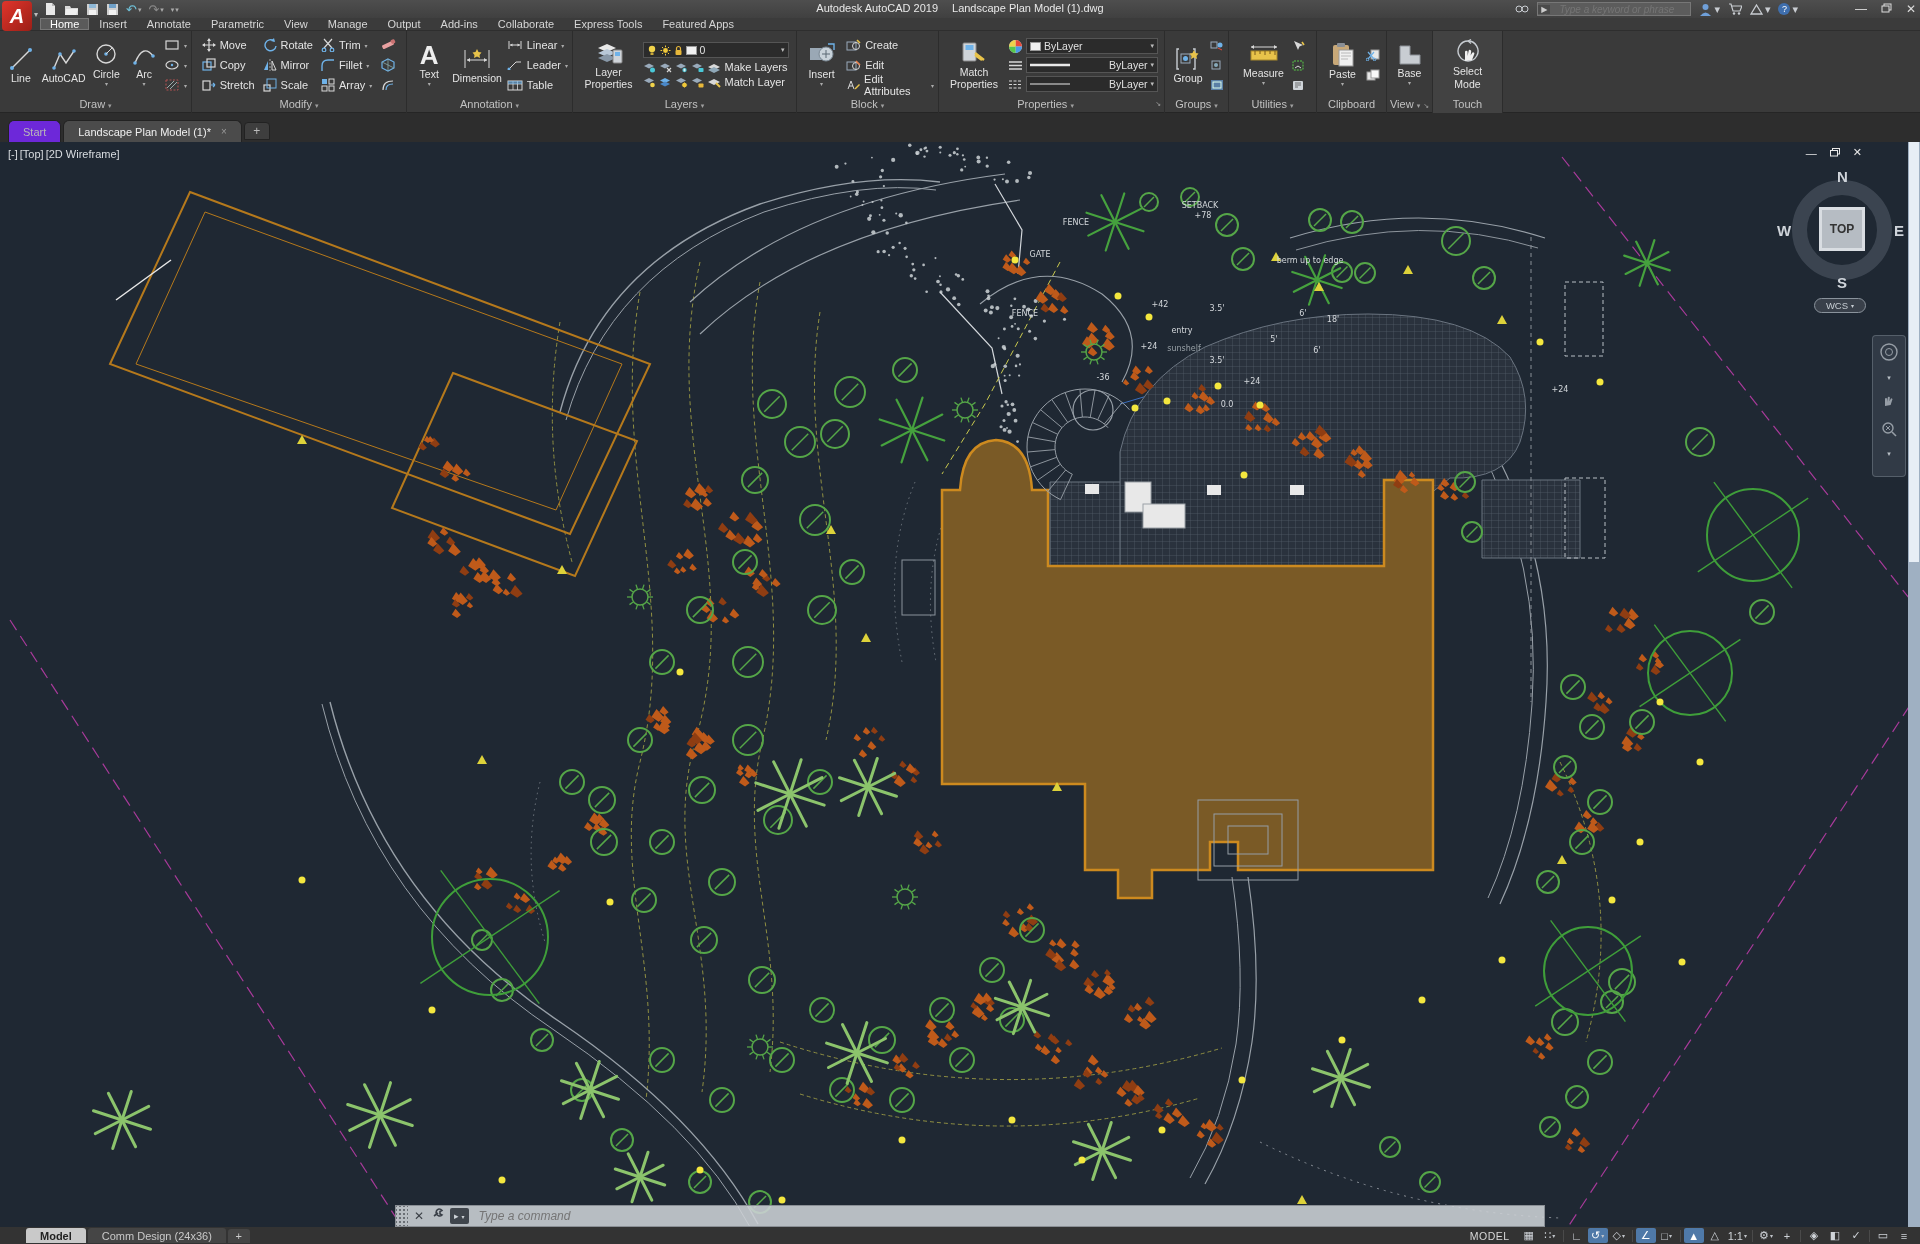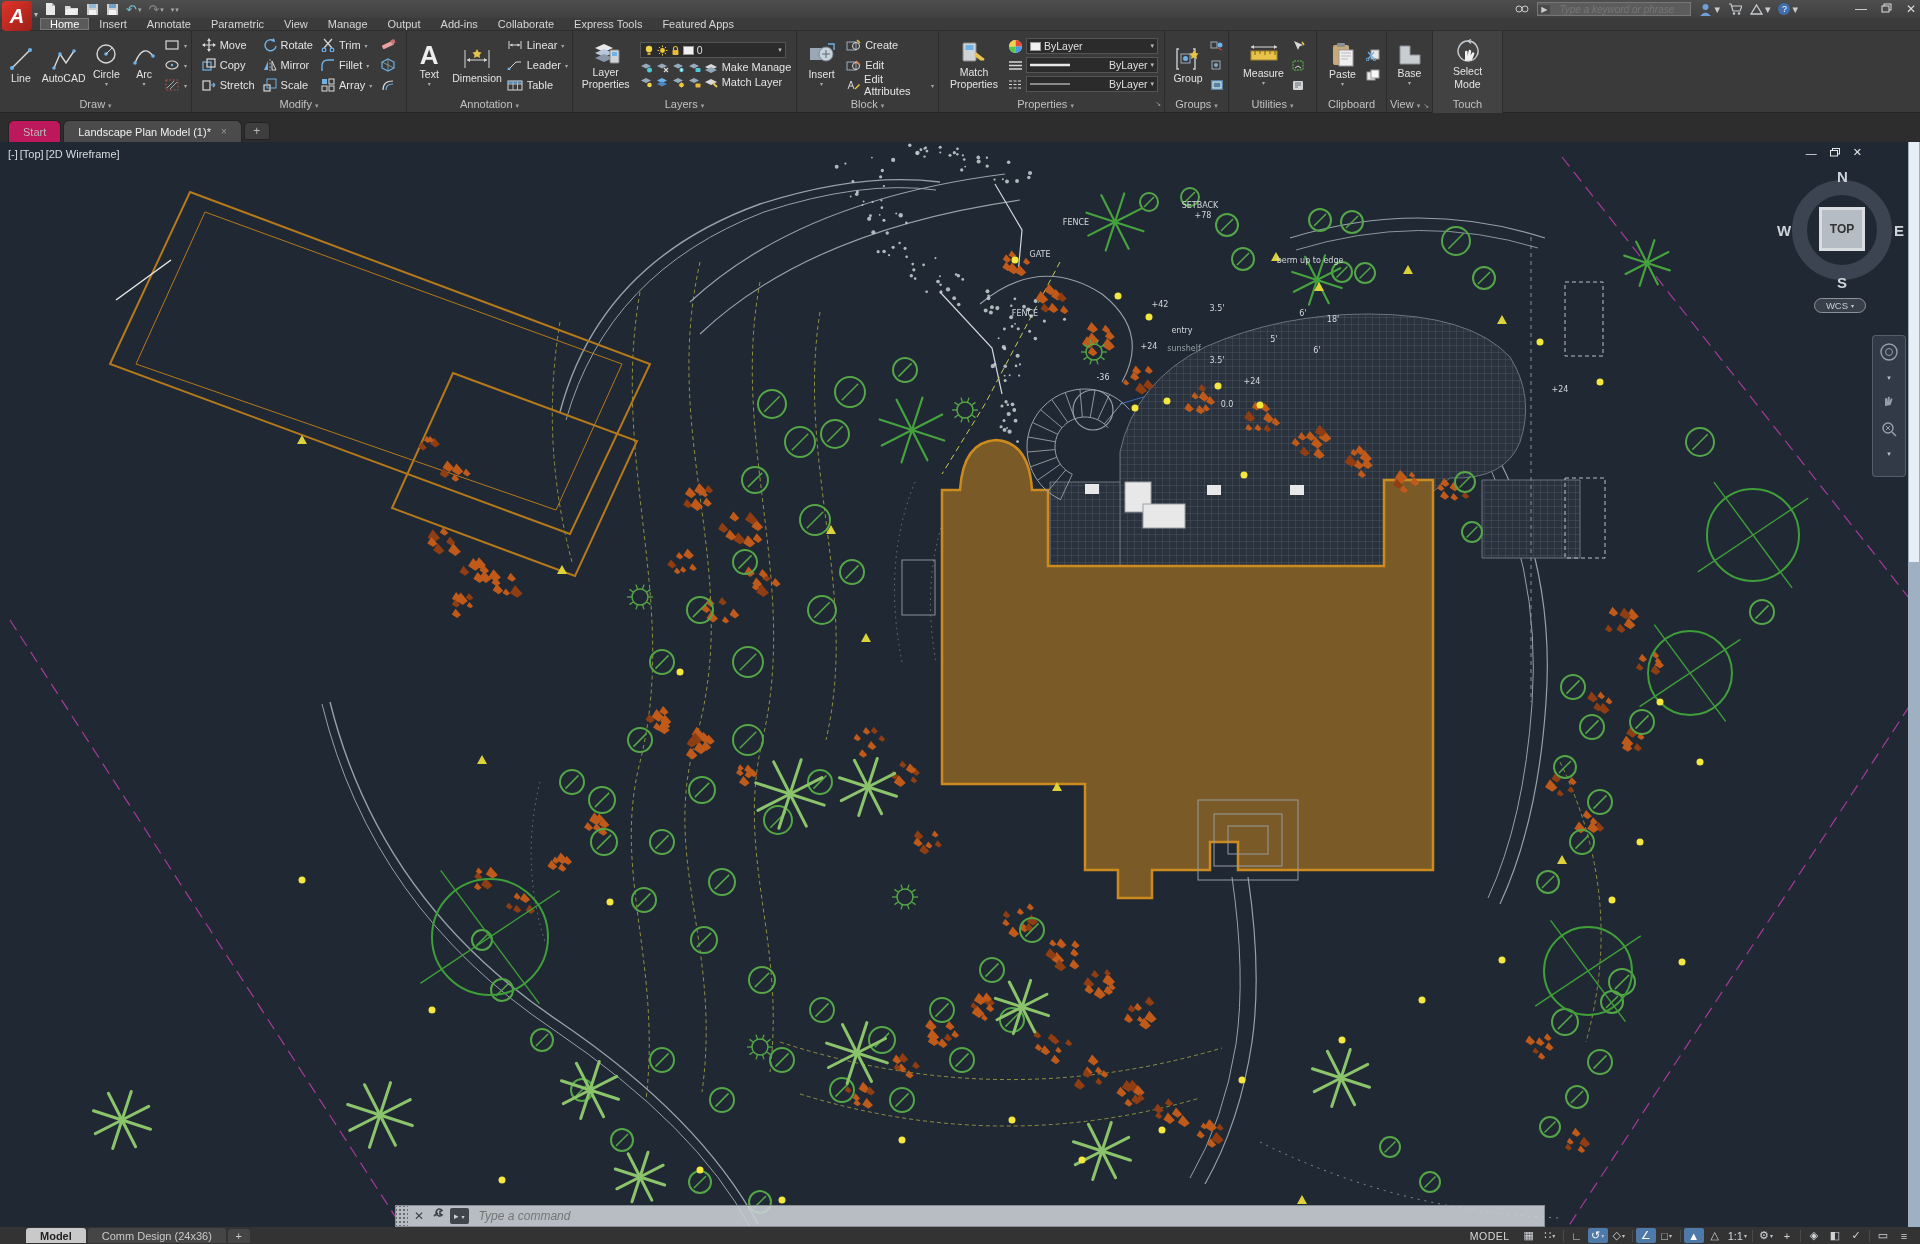--- a/index.html
+++ b/index.html
@@ -39,21 +39,21 @@
   .rrow{display:flex;align-items:center;gap:4px;color:#e4e4e4;font-size:11px;height:18px;}
   .rrow .car{font-size:6px;color:#aaa;}
   .scol{display:flex;flex-direction:column;justify-content:center;gap:2px;}
   .combo{display:flex;align-items:center;background:#2b2b2b;border:1px solid #555;height:16px;padding:0 3px;gap:3px;color:#e0e0e0;font-size:10.5px;}
   .combo .flex{flex:1;} .combo .car{font-size:7px;color:#bbb;}
   .sw{width:11px;height:9px;background:#f0f0f0;border:1px solid #999;}
   .bigA{font-size:26px;color:#eee;font-weight:bold;line-height:26px;}
   .lrow{display:flex;align-items:center;gap:3px;font-size:11px;color:#e4e4e4;}
   
   .ftabs{position:absolute;left:0;top:113px;width:1920px;height:29px;background:#2d2d2d;display:flex;align-items:flex-end;padding-left:8px;gap:2px;}
-  .ftab{height:22px;display:flex;align-items:center;padding:0 14px;font-size:11px;color:#b8b8b8;background:#be185d;border:1px solid #222;border-bottom:0;border-radius:6px 6px 0 0;}
+  .ftab{height:22px;display:flex;align-items:center;padding:0 14px;font-size:11px;color:#b8b8b8;background:#6d28d9;border:1px solid #222;border-bottom:0;border-radius:6px 6px 0 0;}
   .ftab.on{background:#4b4b4b;color:#f0f0f0;}
   .ftab .x{margin-left:10px;color:#999;font-size:10px;}
   .addtab{height:18px;width:26px;margin-bottom:2px;background:#3e3e3e;border:1px solid #222;border-radius:4px 4px 0 0;color:#bbb;text-align:center;font-size:12px;line-height:17px;}
   
   .canvas{position:absolute;left:0;top:142px;width:1920px;height:1085px;background:#1f2833;}
   .vplabel{position:absolute;left:8px;top:6px;color:#d9dde1;font-size:11px;z-index:5;text-align:center;}
   .vplabel span{margin-right:2px;}
   .dwinctl{position:absolute;right:58px;top:4px;color:#e8e8e8;font-size:11px;display:flex;gap:13px;z-index:6;align-items:center;}
   .cube{position:absolute;left:1780px;top:28px;width:124px;height:150px;z-index:5;}
   .ring{position:absolute;left:12px;top:10px;width:100px;height:100px;border-radius:50%;border:15px solid rgba(125,135,148,0.30);}
@@ -127,20 +127,21 @@
         </span>
       <span class="qi">
           <span class="redo">↷</span>
           <span class="car">▾</span>
         </span>
       <span class="qi">
           <span class="car">▾</span>
           <span class="car">▾</span>
         </span>
     </div>
+    <div class="title"><span>Autodesk AutoCAD 2019</span><span class="doc">Landscape Plan Model (1).dwg</span></div>
     <div class="infocenter">
       <span class="ticn">
           <svg width="14" height="11">
             <circle cx="4" cy="5" r="3" fill="none" stroke="#c9cdd2"></circle>
             <circle cx="10" cy="5" r="3" fill="none" stroke="#c9cdd2"></circle>
           </svg>
         </span>
       <div class="searchwrap">
         <span class="searchbtn">▶</span>
         <input placeholder="Type a keyword or phrase" style="">
@@ -461,21 +462,21 @@
                 <path d="M8,8 h3 M9.5,6.5 v3" stroke="#fff" stroke-width="0.7"></path>
               </svg>
             <svg width="13" height="11">
                 <path d="M1,4 l5,-2.5 5,2.5 -5,2.5 z" fill="#9ab"></path>
                 <rect x="7.5" y="6" width="5" height="4" rx="0.8" fill="#4ac8d8"></rect>
               </svg>
             <svg width="15" height="11">
                 <path d="M1,5 l6,-3 6,3 -6,3 z" fill="#d8d8d8"></path>
                 <path d="M1,8 l6,-3 6,3 -6,3 z" fill="#8fa8b8"></path>
               </svg>
-            <span>Make Manage</span>
+            <span>Make Layers</span>
           </div>
           <div class="lrow">
             <svg width="13" height="11">
                 <path d="M1,3.5 l5,-2.5 5,2.5 -5,2.5 z" fill="#9ab"></path>
                 <circle cx="9.5" cy="8" r="2.3" fill="#f0d24a"></circle>
               </svg>
             <svg width="13" height="11">
                 <path d="M1,3.5 l5,-2.5 5,2.5 -5,2.5 z" fill="#6fb2e8"></path>
                 <path d="M1,7 l5,-2.5 5,2.5 -5,2.5 z" fill="#4a88c8"></path>
               </svg>

